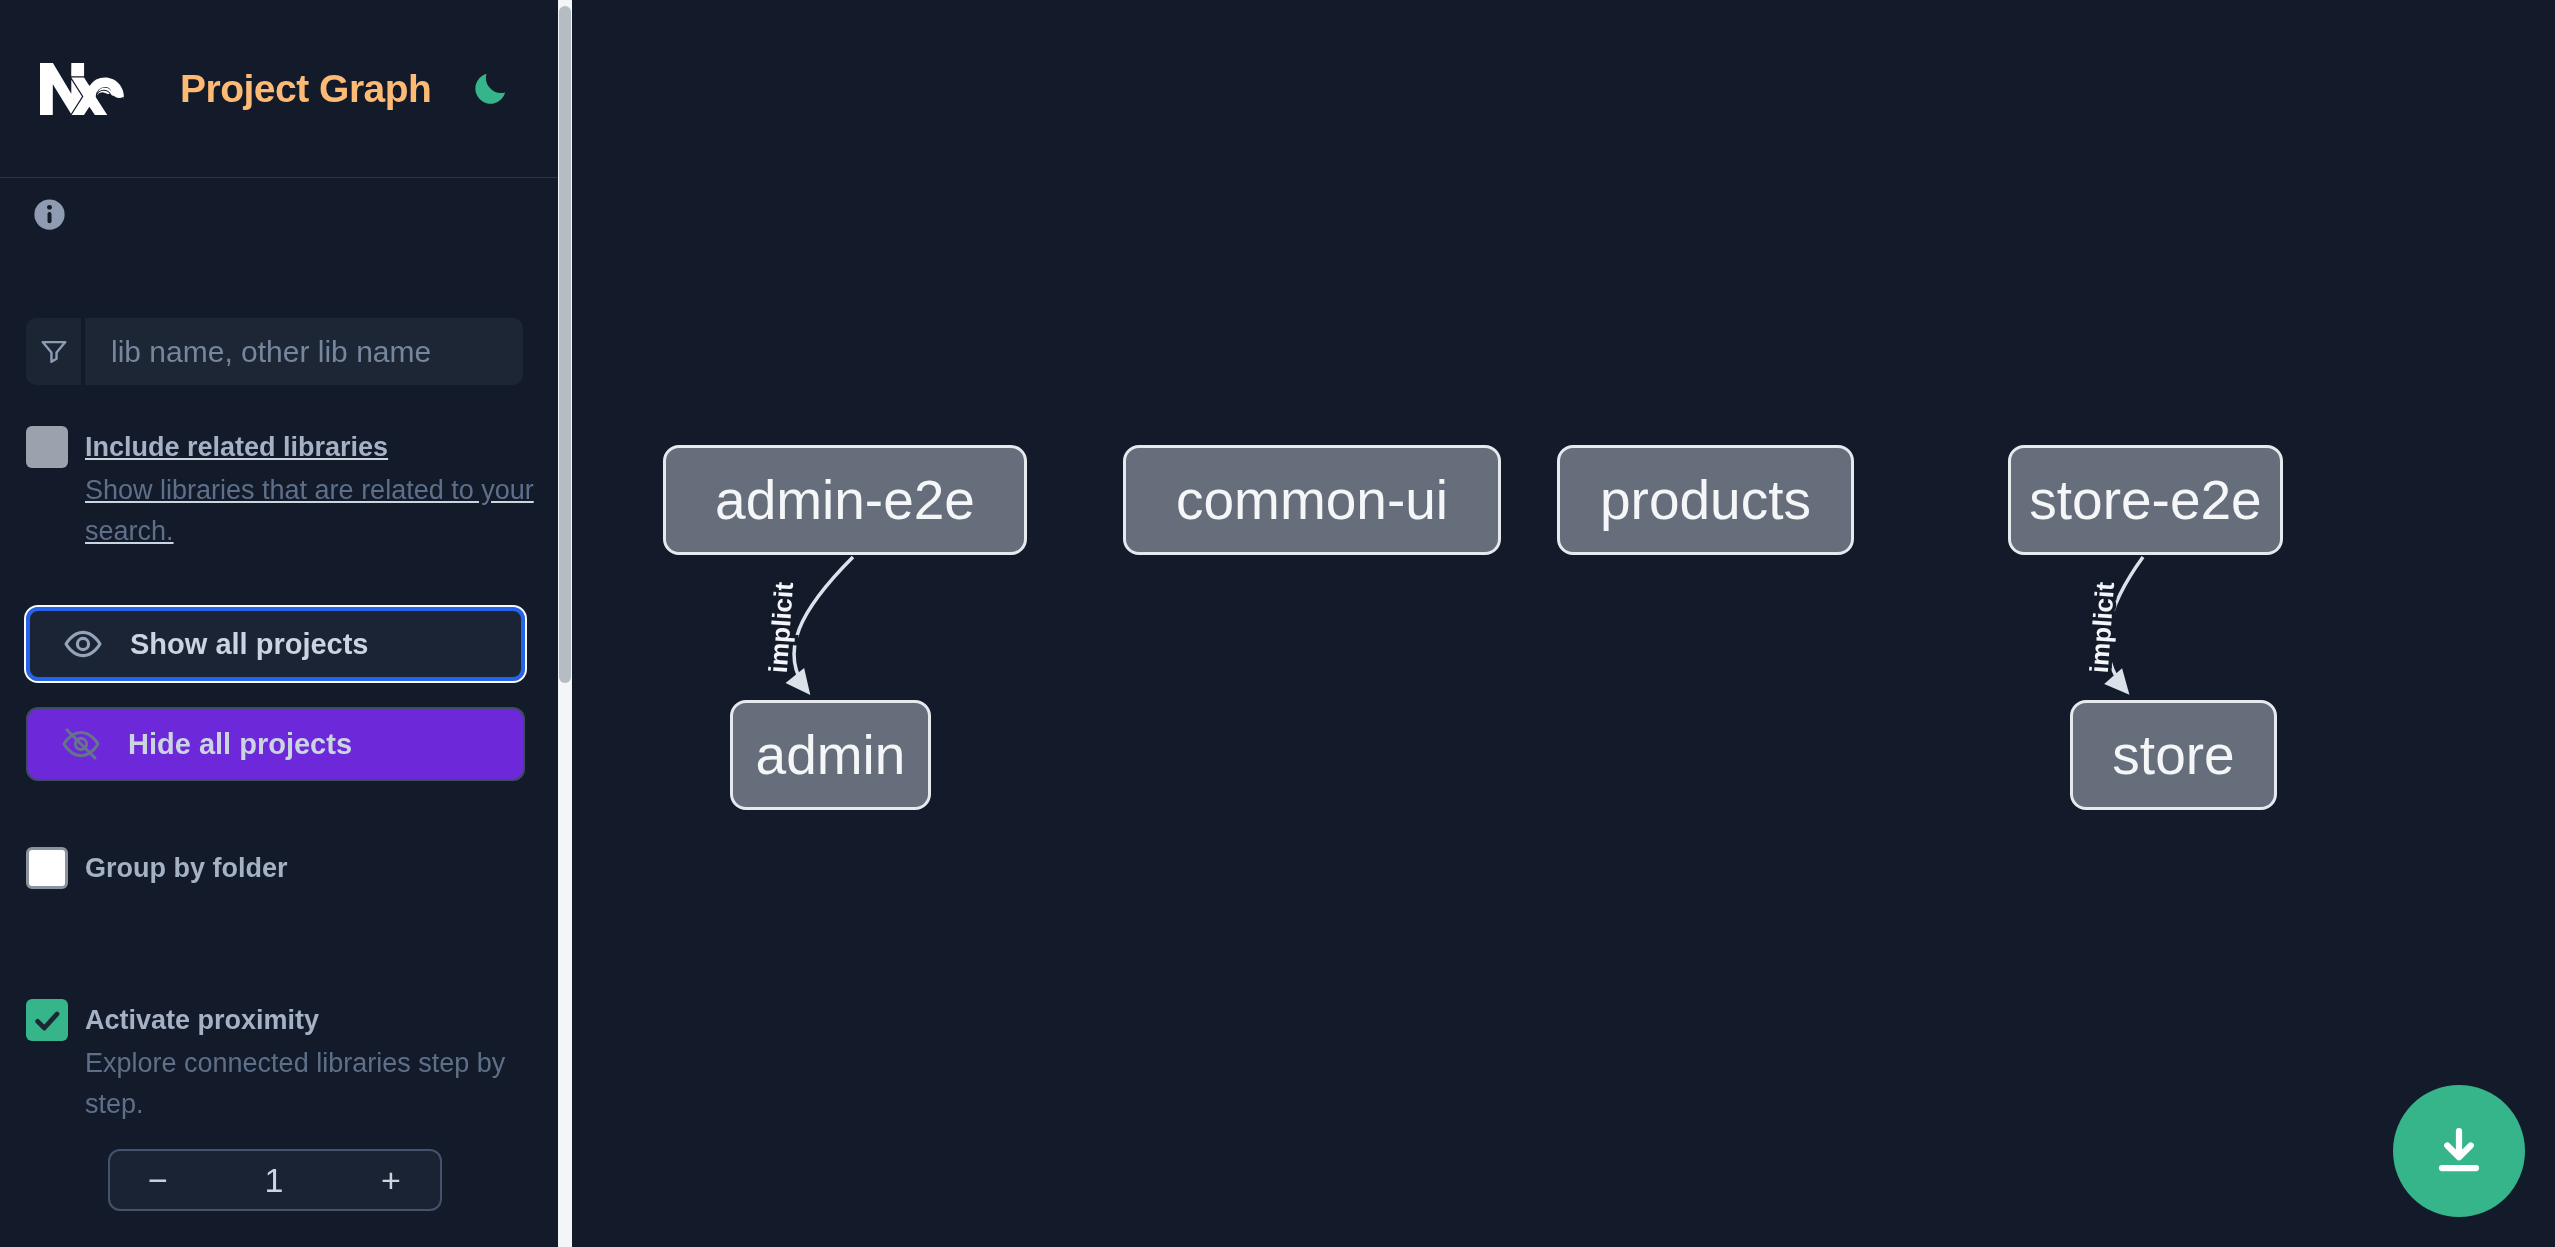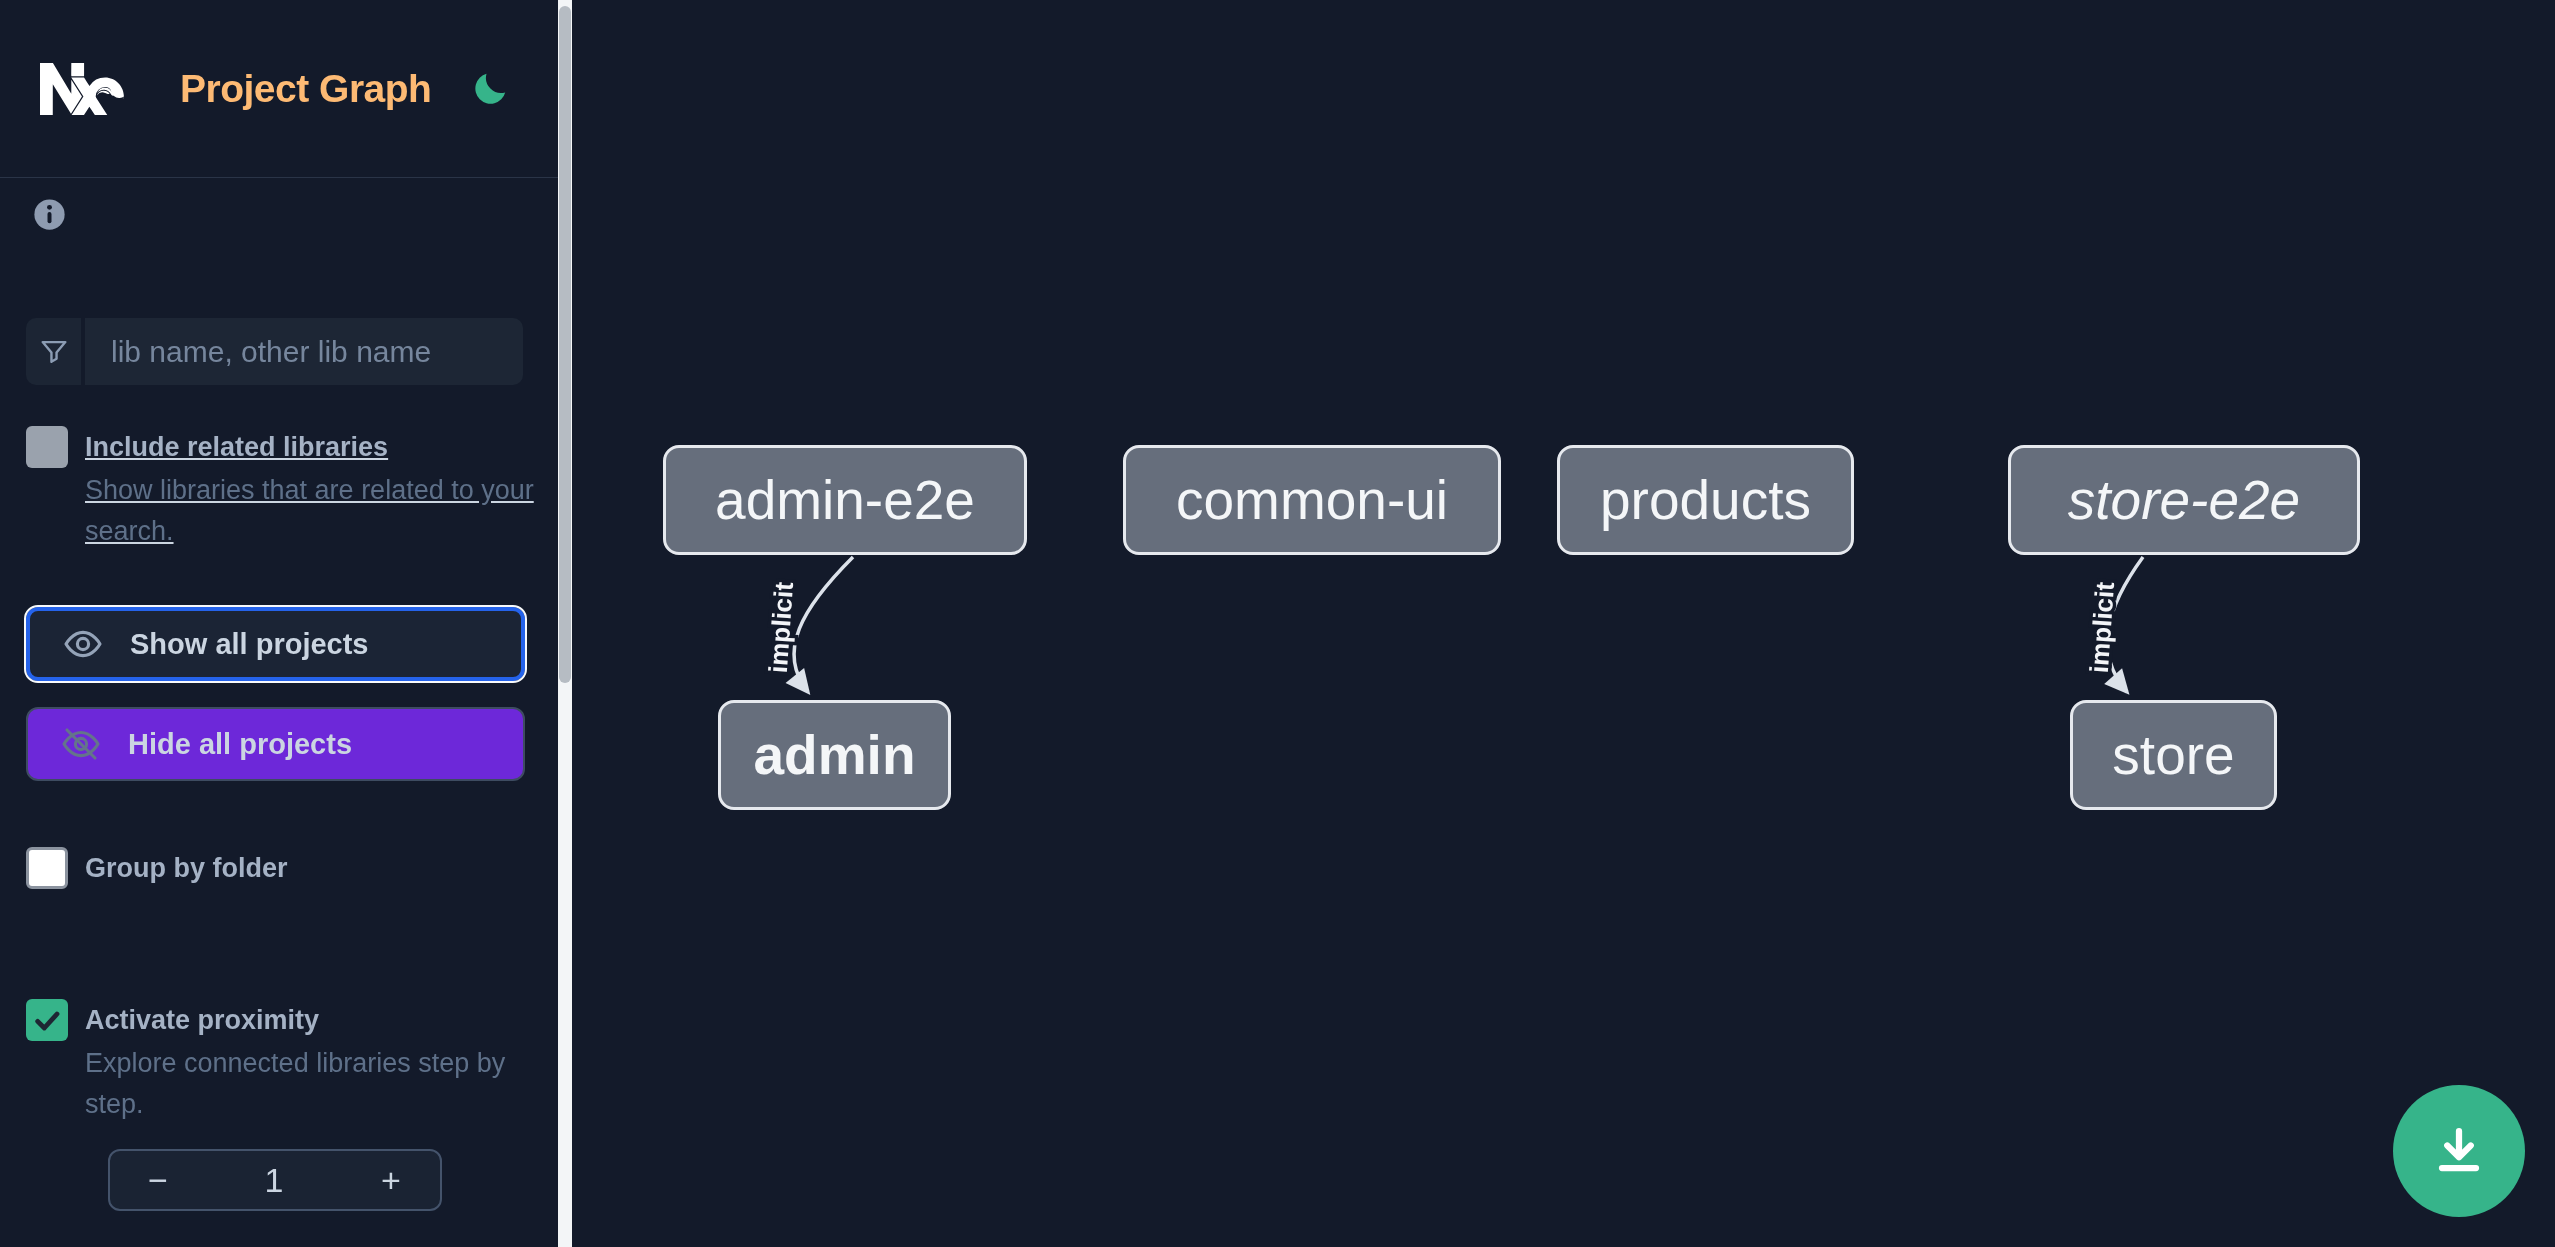--- a/index.html
+++ b/index.html
@@ -250,24 +250,24 @@
 
   <div class="node" style="left: 91px;  top: 445px; width: 364px;">
     <span>admin-e2e</span>
   </div>
   <div class="node" style="left: 551px; top: 445px; width: 378px;">
     <span>common-ui</span>
   </div>
   <div class="node" style="left: 985px; top: 445px; width: 297px;">
     <span>products</span>
   </div>
-  <div class="node" style="left: 1436px; top: 445px; width: 352px; font-style: italic;">
+  <div class="node" style="left: 1436px; top: 445px; width: 275px;">
     <span>store-e2e</span>
   </div>
-  <div class="node" style="left: 146px; top: 700px; width: 233px; font-weight: bold;">
+  <div class="node" style="left: 158px; top: 700px; width: 201px;">
     <span>admin</span>
   </div>
   <div class="node" style="left: 1498px; top: 700px; width: 207px;">
     <span>store</span>
   </div>
 
 </div>
 
 <button class="fab">
   <svg viewBox="0 0 24 24">

